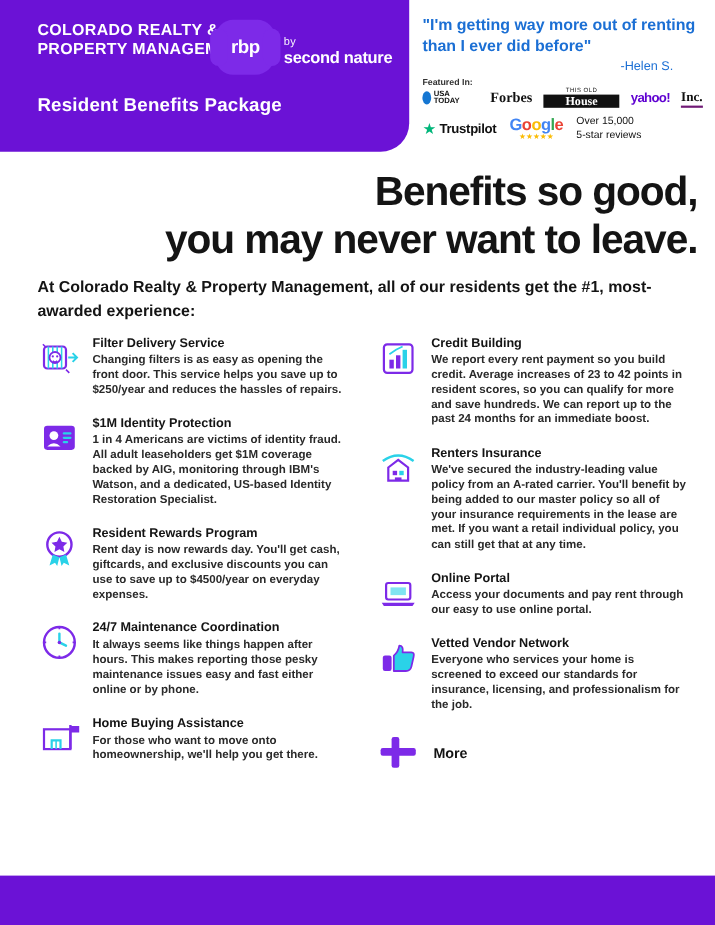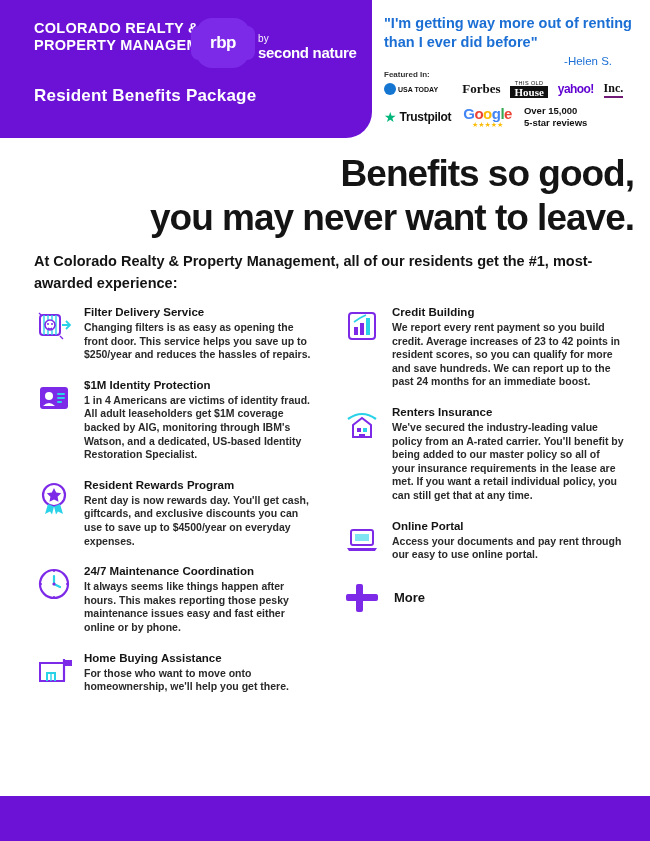--- a/index.html
+++ b/index.html
@@ -54,31 +54,31 @@
   .quote-author { color:#1b6fd4; font-size:11.5px; text-align:right; margin-top:3px; padding-right:22px;}
   .featured-label { position:absolute; left:384px; top:70px; font-size:8px; color:#333; font-weight:bold;}
   .logos-row { position:absolute; left:384px; top:80px; width:252px; display:flex; align-items:center; gap:10px;}
   .logos-row2 { position:absolute; left:384px; top:105px; width:252px; display:flex; align-items:center; gap:12px;}
   .logo-usatoday { display:flex; align-items:center; gap:2px; }
   .usa-circle { width:12px; height:12px; border-radius:50%; background:#1576d2; }
   .usa-txt { font-size:7px; font-weight:bold; color:#111; line-height:7px; }
   .logo-forbes { font-family:"Liberation Serif", serif; font-weight:bold; font-size:13px; color:#111;margin-left:14px; }
   .logo-house { text-align:center; }
   .house-top { font-size:5.5px; letter-spacing:.4px; color:#111; }
-  .house-main { font-family:"Liberation Serif", serif; font-weight:bold; font-size:11px; color:#fff; background:#111; padding:0 4px; }
+  .house-main { font-family:"Liberation Serif", serif; font-weight:bold; font-size:11px; color:#fff; background:#111; padding:0 20px; }
   .logo-yahoo { font-size:12px; font-weight:bold; color:#5f01d1; letter-spacing:-.6px;}
   .logo-inc { font-family:"Liberation Serif", serif; font-weight:bold; font-size:12px; color:#111; border-bottom:2px solid #701a75;}
   .logo-trustpilot { display:flex; align-items:center; gap:3px;}
   .tp-star { color:#00b67a; font-size:14px; line-height:14px;}
   .tp-txt { font-size:12px; font-weight:bold; color:#111; letter-spacing:-.3px;}
   .logo-google { text-align:center; }
   .g-letters { font-size:15px; font-weight:bold; letter-spacing:-.5px; line-height:15px;}
   .g-b { color:#4285F4;} .g-r{color:#EA4335;} .g-y{color:#FBBC05;} .g-g{color:#34A853;}
   .g-stars { color:#FBBC05; font-size:7px; letter-spacing:0px; line-height:8px;}
-  .reviews-txt { font-size:9.5px; font-weight:bold; color:#111; line-height:12px; }
+  .reviews-txt { font-size:9.5px; font-weight:normal; color:#111; line-height:12px; }
 
   
   .headline {
     position:absolute; left:34px; top:152px; width:600px;
     font-size:37px; font-weight:bold; color:#141414; line-height:44px; letter-spacing:-1px;text-align:right;
   }
   .subhead {
     position:absolute; left:34px; top:250px; width:580px;
     font-size:14.5px; font-weight:bold; color:#141414; line-height:22px;
   }
@@ -306,20 +306,32 @@
             <rect x="13" y="15" width="14" height="7" fill="#2ad2e8" opacity="0.6"></rect>
             <path d="M5 29 h30 l-2 3 h-26z" fill="#7d2ae8"></path>
           </svg>
         </div>
         <div class="b-body">
           <div class="b-title">Online Portal</div>
           <div class="b-desc">Access your documents and pay rent through our easy to use online portal.</div>
         </div>
       </div>
 
+      <div class="benefit">
+        <div class="b-icon">
+          <svg width="40" height="40" viewBox="0 0 40 40">
+            <rect x="6" y="18" width="8" height="14" rx="2" fill="#7d2ae8"></rect>
+            <path d="M16 18 q4 -3 5 -9 q4 0 3 6 h8 q3 0 2 4 l-2 9 q-1 4 -5 4 h-11z" fill="#2ad2e8" stroke="#7d2ae8" stroke-width="1.6" stroke-linejoin="round"></path>
+          </svg>
+        </div>
+        <div class="b-body">
+          <div class="b-title">Vetted Vendor Network</div>
+          <div class="b-desc">Everyone who services your home is screened to exceed our standards for insurance, licensing, and professionalism for the job.</div>
+        </div>
+      </div>
 
       <div class="more-row">
         <div class="plus-icon"></div>
         <div class="more-label">More</div>
       </div>
 
     </div>
   </div>
 
   <div class="footer-bar"></div>

